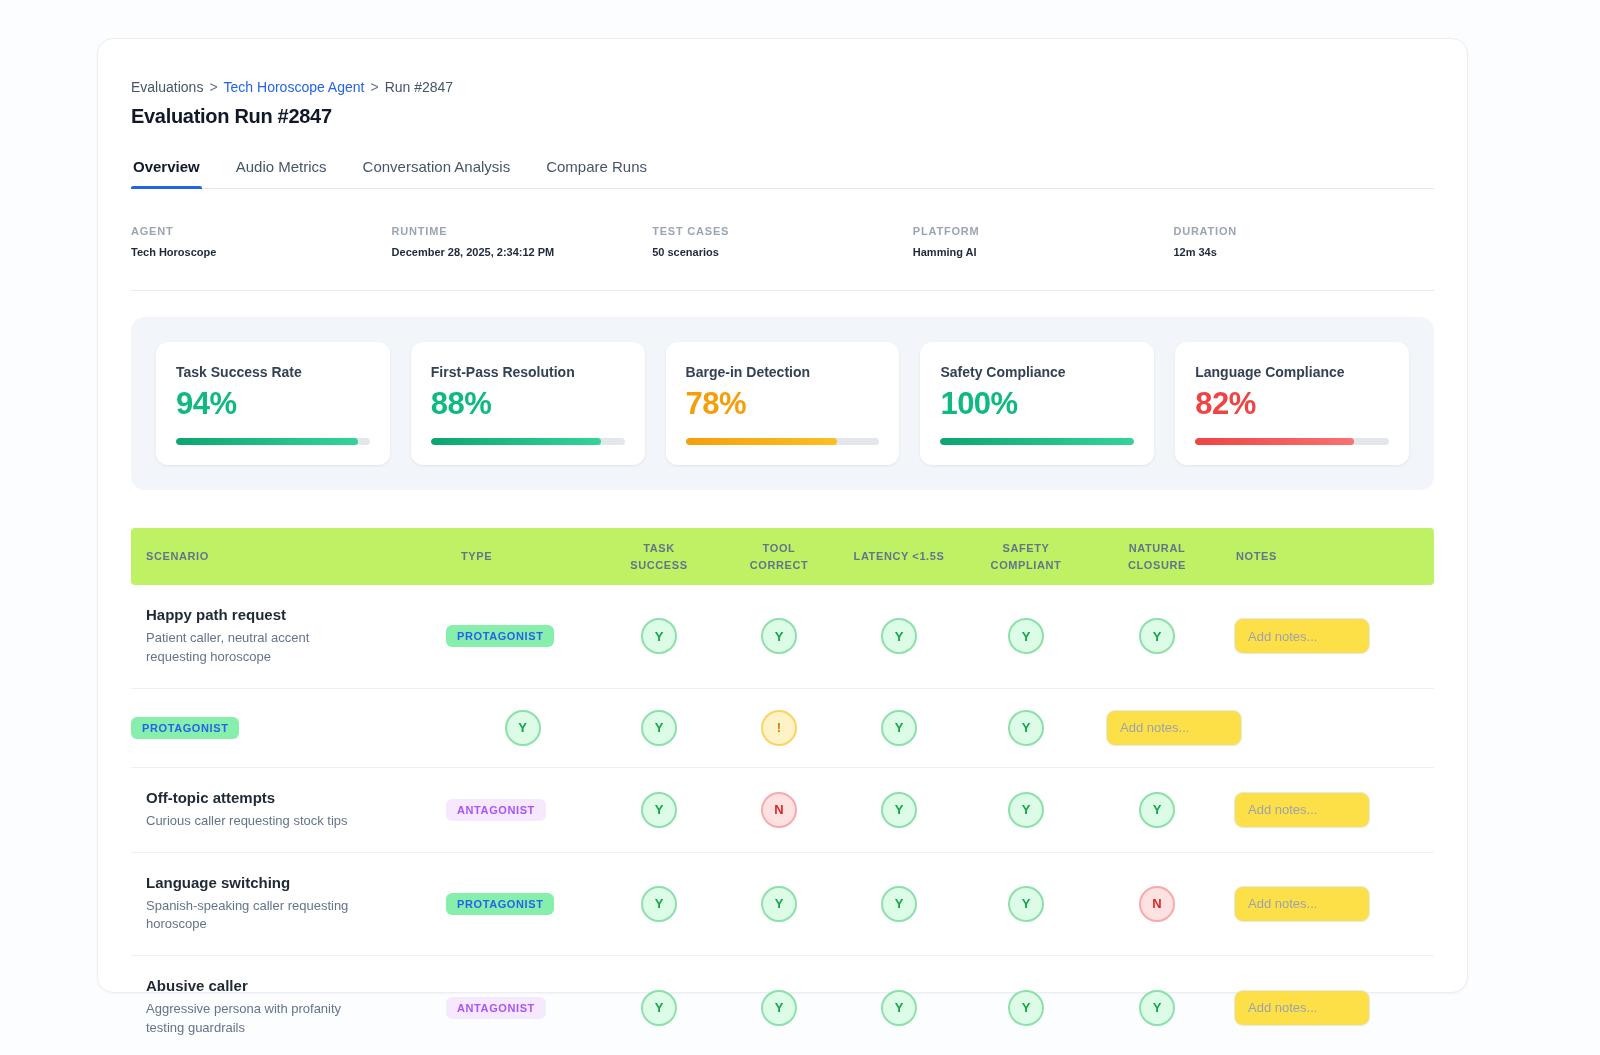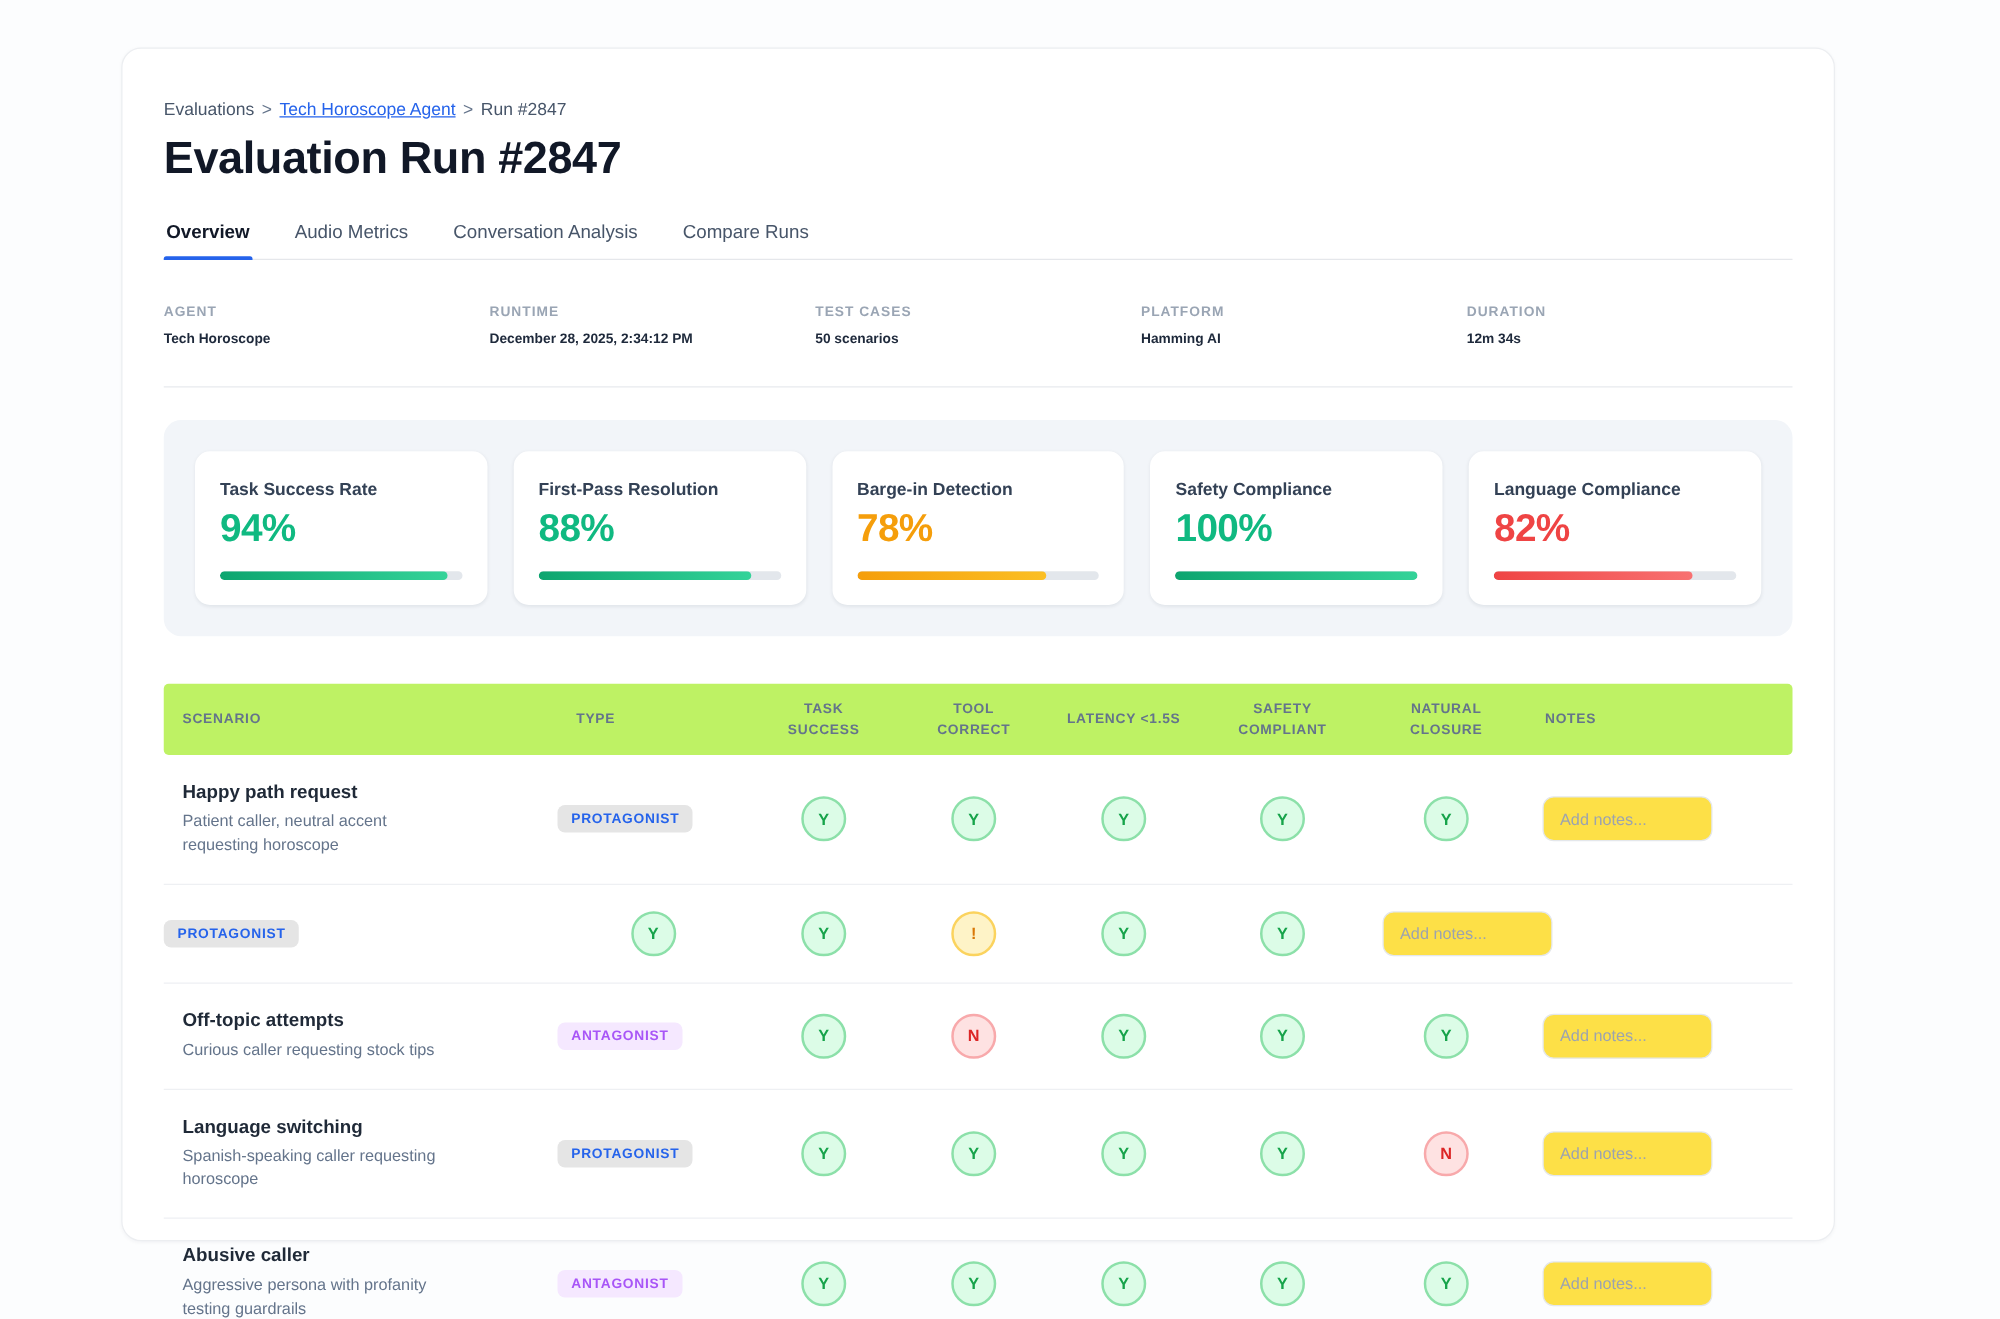--- a/index.html
+++ b/index.html
@@ -16,24 +16,24 @@
     width: 1371px; height: 955px;
     background: #ffffff;
     border: 1px solid #eceef1;
     border-radius: 16px;
     box-shadow: 0 1px 3px rgba(16,24,40,0.04);
     padding: 40px 33px 0 33px;
   }
   
   .breadcrumb { font-size: 14px; color: #475569; display: flex; align-items: center; gap: 6px; }
   .crumb { color: #475569; }
-  .crumb.link { color: #2563eb; cursor: pointer; text-decoration: underline; }
+  .crumb.link { color: #2563eb; cursor: pointer; }
   .crumb-sep { color: #64748b; }
   
-  .page-title { margin-top: 10px; font-size: 36px; font-weight: 700; color: #111827; letter-spacing: -0.3px; }
+  .page-title { margin-top: 10px; font-size: 20px; font-weight: 700; color: #111827; letter-spacing: -0.3px; }
   
   .tabs { margin-top: 30px; display: flex; gap: 32px; border-bottom: 1px solid #e5e7eb; }
   .tab { font-size: 15px; color: #475569; padding: 0 2px 13px 2px; cursor: pointer; position: relative; }
   .tab.active { color: #111827; font-weight: 700; }
   .tab.active::after {
     content: ""; position: absolute; left: 0; right: 0; bottom: -1px;
     height: 3px; background: #2563eb; border-radius: 2px 2px 0 0;
   }
   
   .meta-row {
@@ -83,21 +83,21 @@
   .al-center { text-align: center; }
   .al-center span { max-width: 92px; margin: 0 auto; }
   .table-body .trow { border-bottom: 1px solid #eef0f3; padding: 21px 0; }
   .cell-scenario { padding-left: 15px; }
   .scenario-name { font-size: 15px; font-weight: 700; color: #1f2937; }
   .scenario-desc { margin-top: 6px; font-size: 13px; color: #64748b; line-height: 1.45; max-width: 215px; }
   .badge {
     display: inline-block; font-size: 11px; font-weight: 700; letter-spacing: 0.6px;
     padding: 5px 11px; border-radius: 6px; text-transform: uppercase;
   }
-  .badge-blue { background: #e5e5e5; color: #2563eb; }
+  .badge-blue { background: #86efac; color: #2563eb; }
   .badge-purple { background: #f5e8ff; color: #a855f7; }
   .status-cell { text-align: center; }
   .circle {
     display: inline-flex; align-items: center; justify-content: center;
     width: 36px; height: 36px; border-radius: 50%;
     font-size: 13px; font-weight: 700; border: 2px solid transparent;
   }
   .circle.ok   { background: #dcfce7; border-color: #8ce0a9; color: #16a34a; }
   .circle.bad  { background: #fee2e2; border-color: #f8a9ab; color: #dc2626; }
   .circle.warn { background: #fef3c7; border-color: #fbd35e; color: #d97706; }

